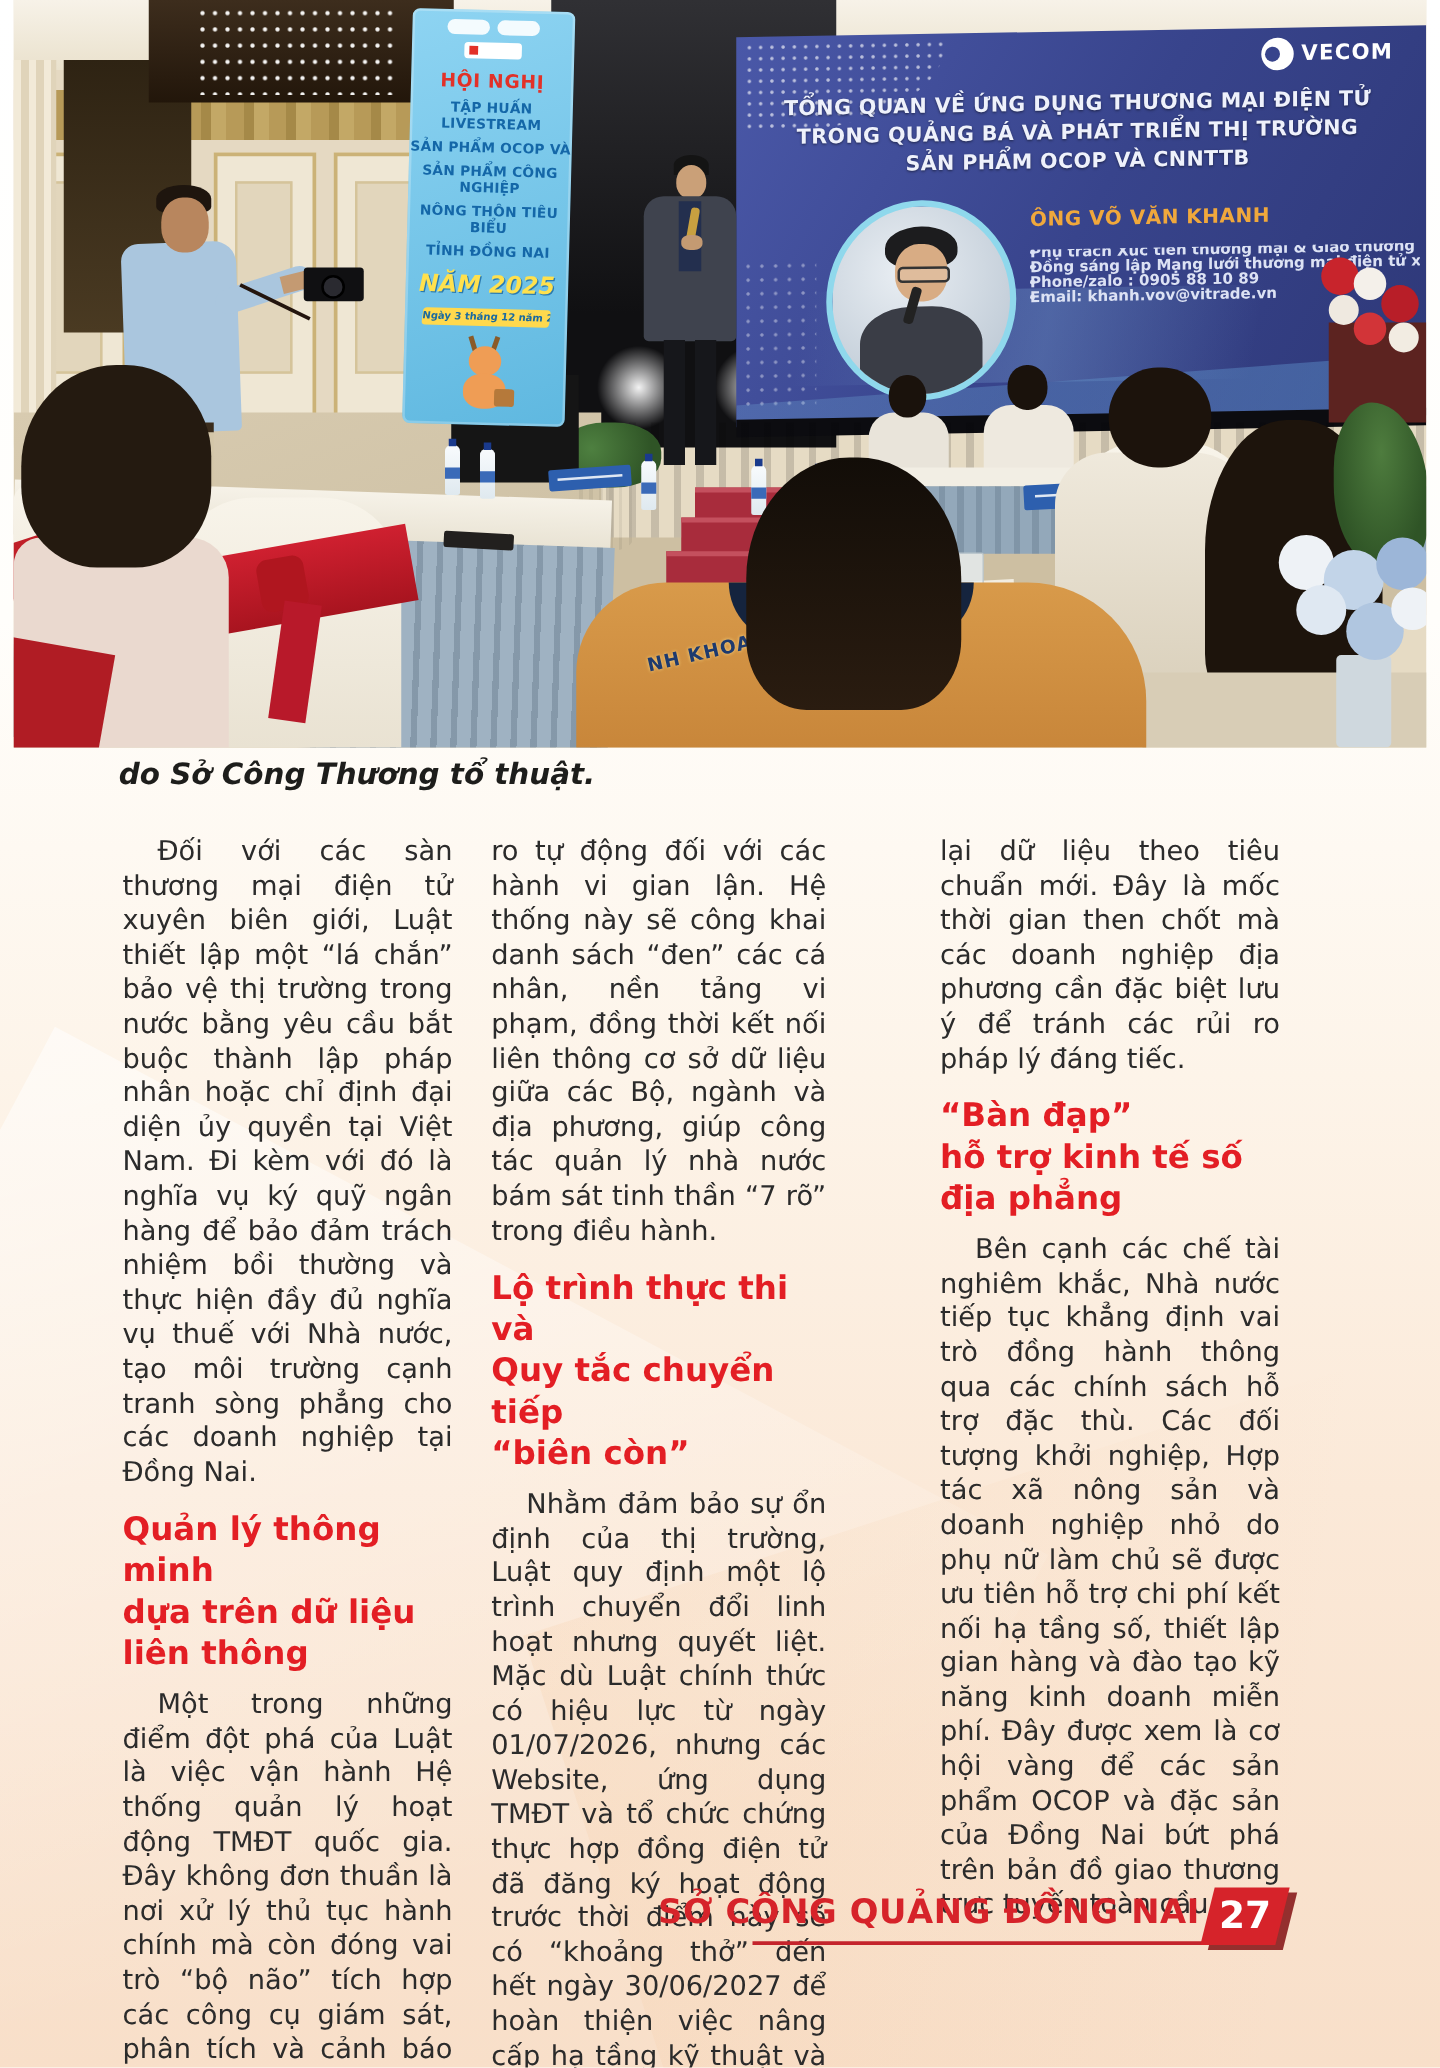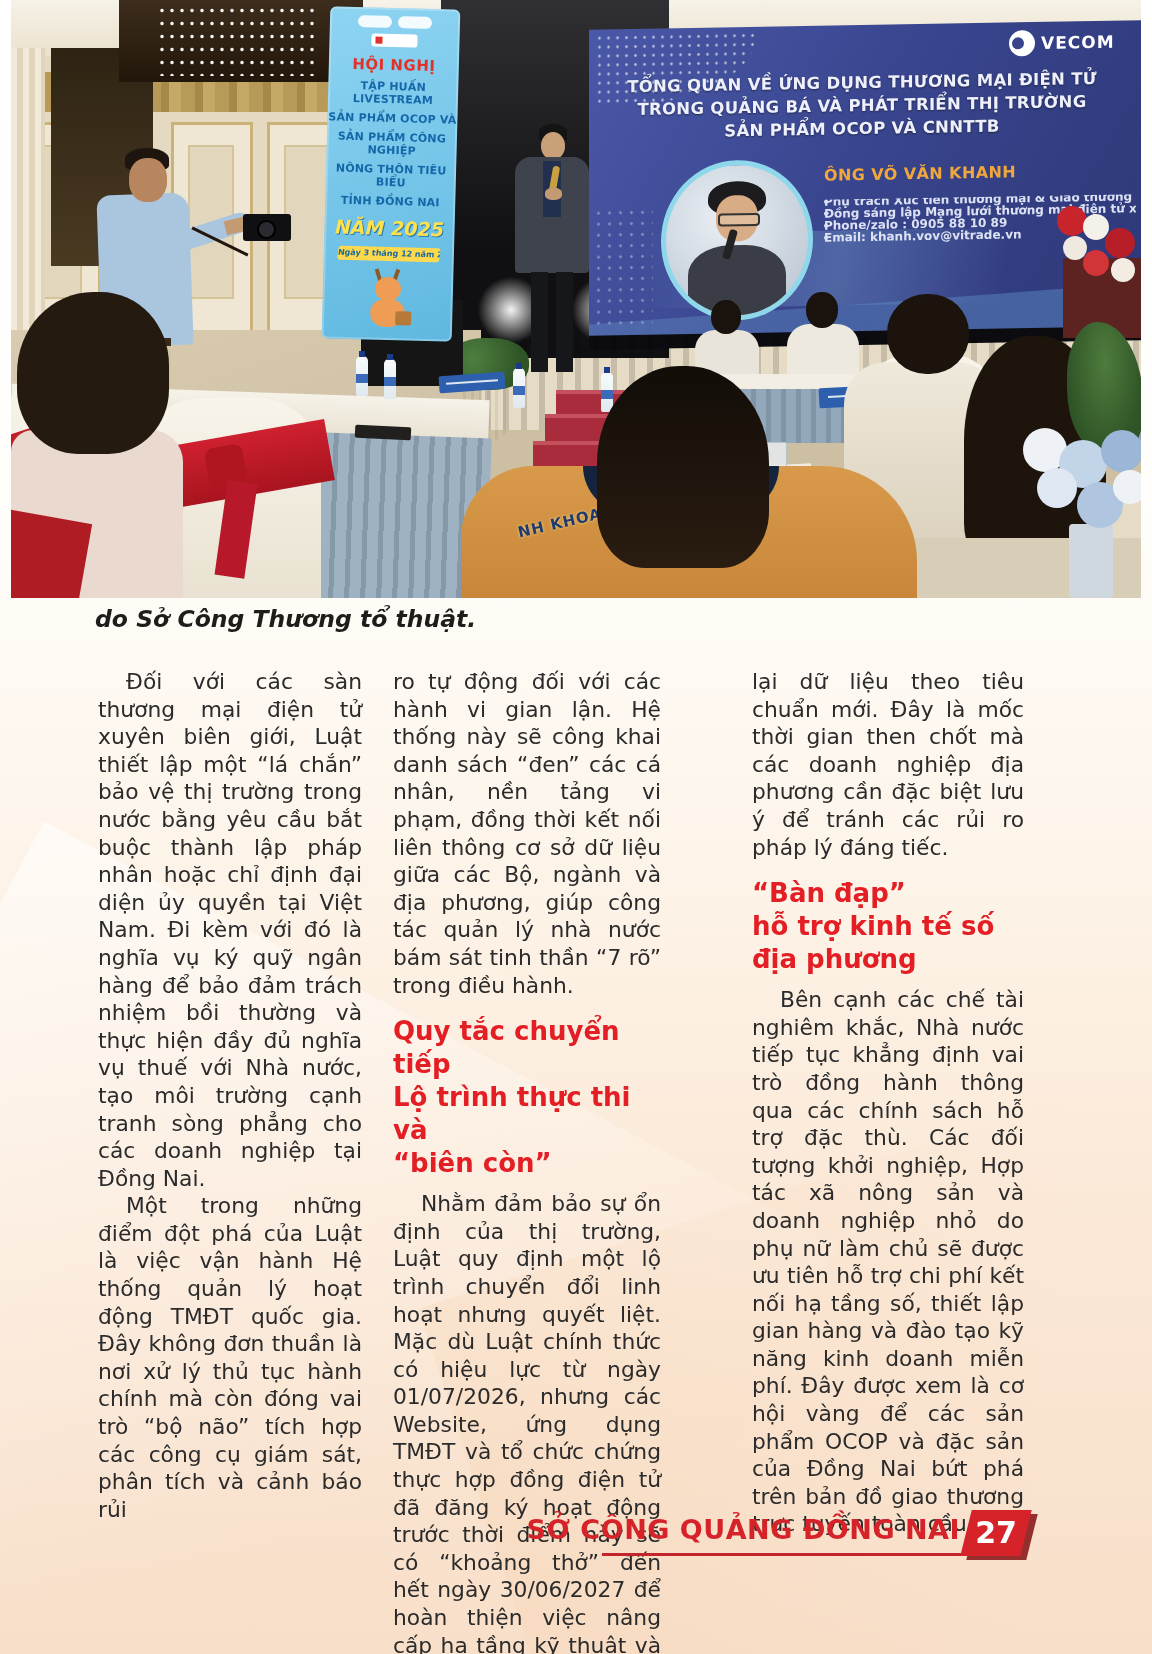--- a/index.html
+++ b/index.html
@@ -413,39 +413,44 @@
   <div class="hy hy5"></div>
   <div class="hy hy6"></div>
 </div>
 
 <div class="caption">
   <span>do Sở Công Thương tổ thuật.</span>
 </div>
 
 <div class="col c1">
   <p class="ind">Đối với các sàn thương mại điện tử xuyên biên giới, Luật thiết lập một “lá chắn” bảo vệ thị trường trong nước bằng yêu cầu bắt buộc thành lập pháp nhân hoặc chỉ định đại diện ủy quyền tại Việt Nam. Đi kèm với đó là nghĩa vụ ký quỹ ngân hàng để bảo đảm trách nhiệm bồi thường và thực hiện đầy đủ nghĩa vụ thuế với Nhà nước, tạo môi trường cạnh tranh sòng phẳng cho các doanh nghiệp tại Đồng Nai.</p>
+  <h3>
+    <span>Quản lý thông minh</span>
+    <span>dựa trên dữ liệu</span>
+    <span>liên thông</span>
+  </h3>
   <p class="ind">Một trong những điểm đột phá của Luật là việc vận hành Hệ thống quản lý hoạt động TMĐT quốc gia. Đây không đơn thuần là nơi xử lý thủ tục hành chính mà còn đóng vai trò “bộ não” tích hợp các công cụ giám sát, phân tích và cảnh báo rủi</p>
 </div>
 
 <div class="col c2">
   <p>ro tự động đối với các hành vi gian lận. Hệ thống này sẽ công khai danh sách “đen” các cá nhân, nền tảng vi phạm, đồng thời kết nối liên thông cơ sở dữ liệu giữa các Bộ, ngành và địa phương, giúp công tác quản lý nhà nước bám sát tinh thần “7 rõ” trong điều hành.</p>
   <h3>
+    <span>Lộ trình thực thi và</span>
     <span>Quy tắc chuyển tiếp</span>
-    <span>Lộ trình thực thi và</span>
     <span>“biên còn”</span>
   </h3>
   <p class="ind">Nhằm đảm bảo sự ổn định của thị trường, Luật quy định một lộ trình chuyển đổi linh hoạt nhưng quyết liệt. Mặc dù Luật chính thức có hiệu lực từ ngày 01/07/2026, nhưng các Website, ứng dụng TMĐT và tổ chức chứng thực hợp đồng điện tử đã đăng ký hoạt động trước thời điểm này sẽ có “khoảng thở” đến hết ngày 30/06/2027 để hoàn thiện việc nâng cấp hạ tầng kỹ thuật và xác thực</p>
 </div>
 
 <div class="col c3">
   <p>lại dữ liệu theo tiêu chuẩn mới. Đây là mốc thời gian then chốt mà các doanh nghiệp địa phương cần đặc biệt lưu ý để tránh các rủi ro pháp lý đáng tiếc.</p>
   <h3>
     <span>“Bàn đạp”</span>
     <span>hỗ trợ kinh tế số</span>
-    <span>địa phương</span>
+    <span>địa phẳng</span>
   </h3>
   <p class="ind">Bên cạnh các chế tài nghiêm khắc, Nhà nước tiếp tục khẳng định vai trò đồng hành thông qua các chính sách hỗ trợ đặc thù. Các đối tượng khởi nghiệp, Hợp tác xã nông sản và doanh nghiệp nhỏ do phụ nữ làm chủ sẽ được ưu tiên hỗ trợ chi phí kết nối hạ tầng số, thiết lập gian hàng và đào tạo kỹ năng kinh doanh miễn phí. Đây được xem là cơ hội vàng để các sản phẩm OCOP và đặc sản của Đồng Nai bứt phá trên bản đồ giao thương trực tuyến toàn cầu. ■</p>
 </div>
 
 <div class="footer-label">SỞ CÔNG QUẢNG ĐỒNG NAI</div>
 <div class="footer-line"></div>
 <div class="page-badge">
   <span>27</span>
 </div>
 

